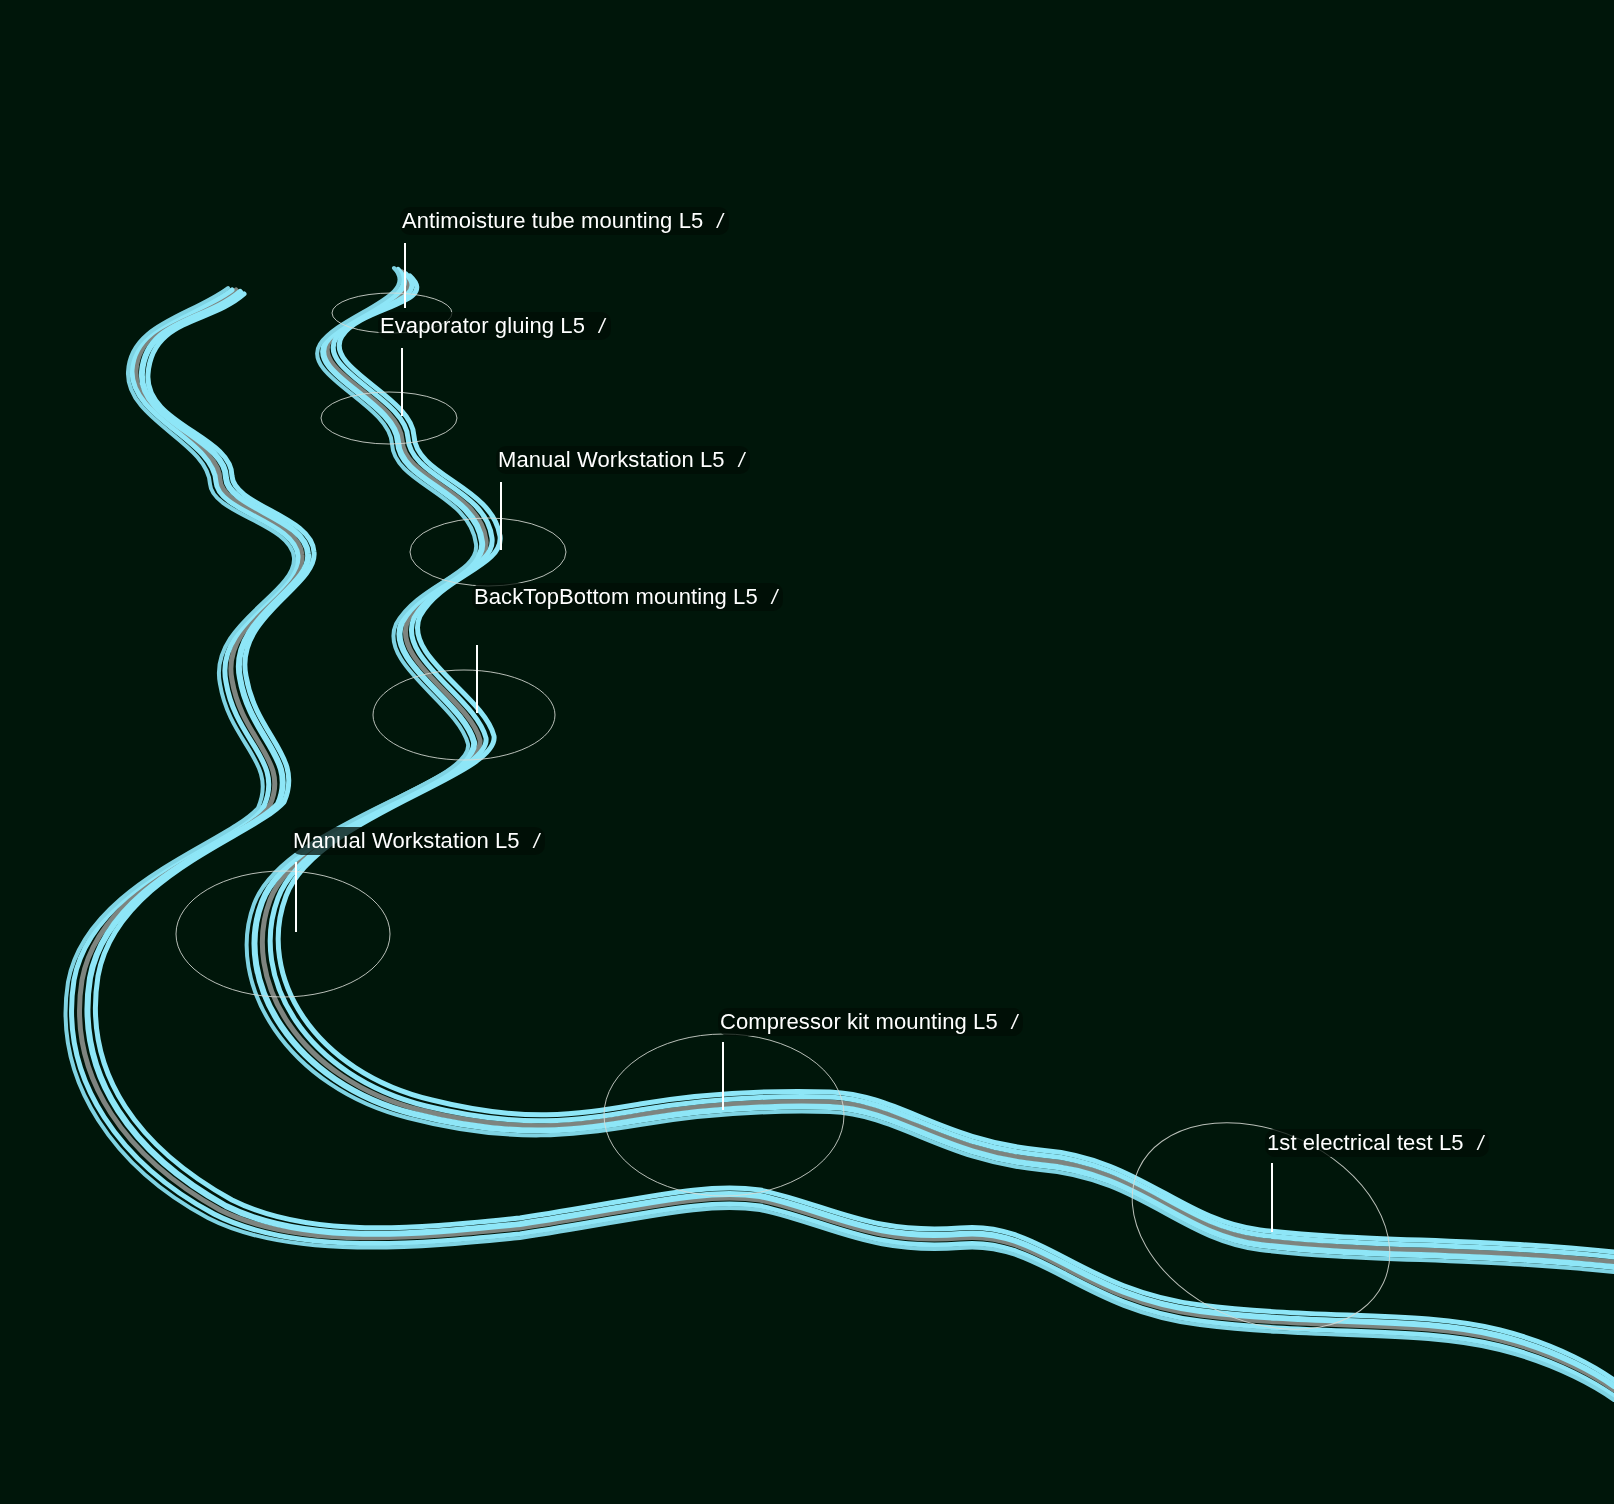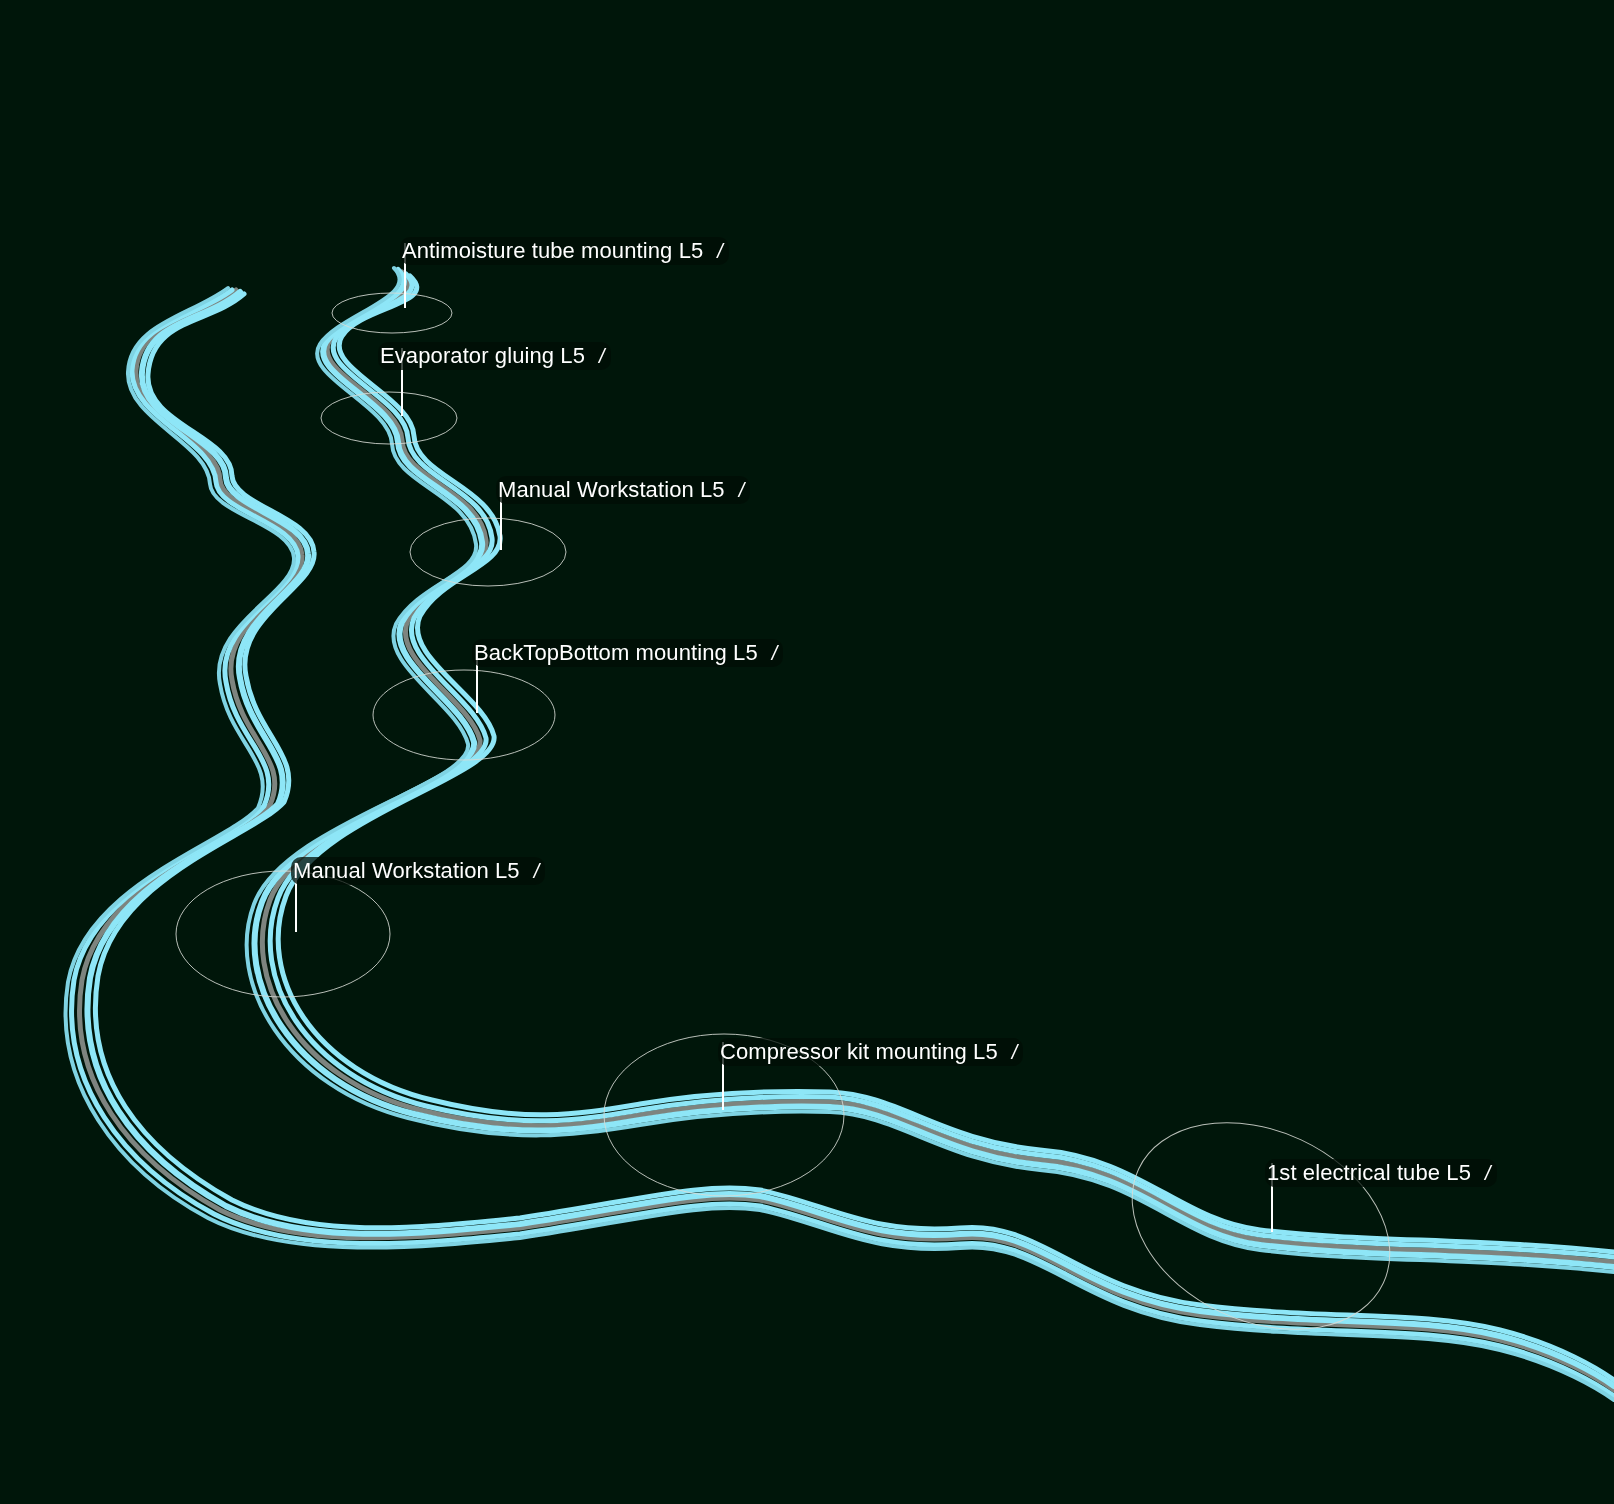--- a/index.html
+++ b/index.html
@@ -17,21 +17,20 @@
     .label {
       position: absolute;
       color: #ffffff;
       font-size: 22px;
       line-height: 28px;
       white-space: nowrap;
       padding: 0 6px 0 2px;
       border-radius: 10px;
       background: rgba(0, 14, 6, 0.75);
       letter-spacing: 0.1px;
-      margin-top: 30px;
     }
     .label .slash { margin-left: 14px; font-size: 20px; font-style: italic; }
   </style>
 </head>
 <body>
 
 <svg id="canvas" viewBox="0 0 1614 1504" xmlns="http://www.w3.org/2000/svg">
 
   <g>
     <path class="flow-path" stroke="#7d847f" stroke-width="5" d="M236,290 C200,320 140,320 136,370 C132,420 220,440 220,480 C222,510 300,520 302,555 C305,590 220,620 232,680 C242,740 290,760 270,805 C240,840 100,880 82,980 C66,1080 130,1160 220,1210 C300,1250 420,1238 520,1228 C640,1210 700,1192 760,1200 C830,1215 870,1245 960,1238 C1040,1230 1080,1300 1200,1315 C1320,1330 1420,1320 1500,1340 C1560,1355 1600,1380 1614,1390"></path>
@@ -72,24 +71,24 @@
 
 <div class="label" style="left:400px; top:207px;">
   <span>Antimoisture tube mounting L5</span><span class="slash">/</span>
 </div>
 <div class="label" style="left:378px; top:312px;">
   <span>Evaporator gluing L5</span><span class="slash">/</span>
 </div>
 <div class="label" style="left:496px; top:446px;">
   <span>Manual Workstation L5</span><span class="slash">/</span>
 </div>
-<div class="label" style="left:472px; top:609px;">
+<div class="label" style="left:472px; top:583px;">
   <span>BackTopBottom mounting L5</span><span class="slash">/</span>
 </div>
 <div class="label" style="left:291px; top:827px;">
   <span>Manual Workstation L5</span><span class="slash">/</span>
 </div>
 <div class="label" style="left:718px; top:1008px;">
   <span>Compressor kit mounting L5</span><span class="slash">/</span>
 </div>
 <div class="label" style="left:1265px; top:1129px;">
-  <span>1st electrical tube L5</span><span class="slash">/</span>
+  <span>1st electrical test L5</span><span class="slash">/</span>
 </div>
 
 </body></html>

